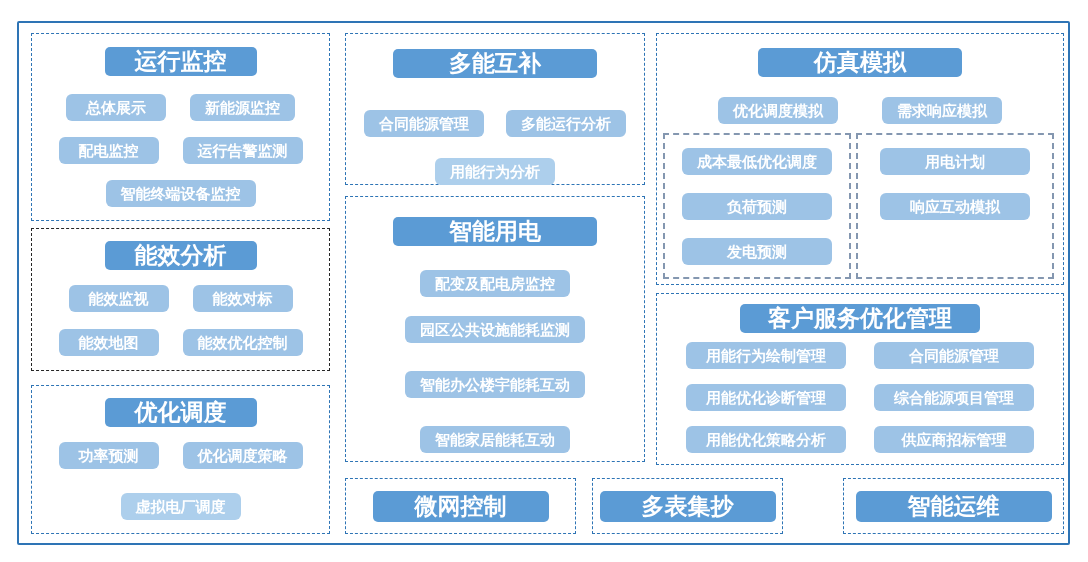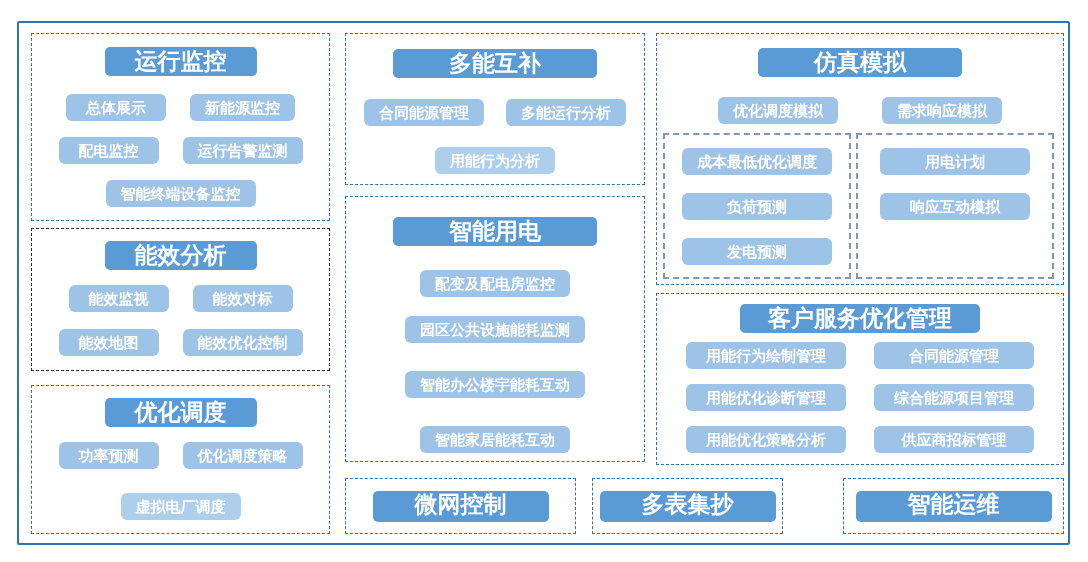--- a/index.html
+++ b/index.html
@@ -35,38 +35,38 @@
   #p-operation{left:31px;top:33px;width:299px;height:188px;padding-top:13px;}
   #p-operation .title-btn{margin-bottom:18px;}
   #p-operation .row{gap:24px;margin-bottom:16px;}
   #p-energy{left:31px;top:228px;width:299px;height:143px;padding-top:12px;}
   #p-energy .title-btn{margin-bottom:15px;}
   #p-energy .row{gap:24px;margin-bottom:17px;}
   #p-dispatch{left:31px;top:385px;width:299px;height:149px;padding-top:12px;}
   #p-dispatch .title-btn{margin-bottom:15px;}
   #p-dispatch .row{gap:24px;margin-bottom:24px;}
   #p-multi{left:345px;top:33px;width:300px;height:152px;padding-top:15px;}
-  #p-multi .title-btn{margin-bottom:21px;padding:4px 56px;}
+  #p-multi .title-btn{margin-bottom:32px;padding:4px 56px;}
   #p-multi .row{gap:22px;margin-bottom:21px;}
   #p-smart{left:345px;top:196px;width:300px;height:266px;padding-top:20px;}
   #p-smart .title-btn{margin-bottom:24px;padding:4px 56px;}
   #p-smart .row{margin-bottom:19px;}
   #p-smart .row.gap-lg{margin-bottom:28px;}
   #p-simulation{left:656px;top:33px;width:408px;height:252px;padding-top:14px;}
   #p-simulation .title-btn{margin-bottom:20px;padding:4px 56px;}
   #p-simulation .row{gap:44px;}
   #sub-cost{left:663px;top:133px;width:188px;height:146px;padding-top:13px;}
   #sub-plan{left:856px;top:133px;width:198px;height:146px;padding-top:13px;}
   .subpanel .item{margin-bottom:18px;min-width:150px;padding:3px 8px;}
   #p-customer{left:656px;top:293px;width:408px;height:172px;padding-top:10px;}
   #p-customer .title-btn{margin-bottom:9px;padding:4px 28px;}
   #p-customer .row{gap:28px;margin-bottom:15px;}
   #p-customer .item{min-width:160px;}
   .panel.bottom{justify-content:center;}
-  .panel.bottom .title-btn{padding:5px 42px;font-family:Liberation Mono, monospace;}
+  .panel.bottom .title-btn{padding:5px 42px;}
   #p-microgrid{left:345px;top:478px;width:231px;height:56px;}
   #p-meter{left:592px;top:478px;width:191px;height:56px;}
   #p-om{left:843px;top:478px;width:221px;height:56px;}
   #p-om .title-btn{padding:5px 52px;}
 </style>
 </head>
 <body>
 
 <div class="stage">
   <div class="outer-frame"></div>

